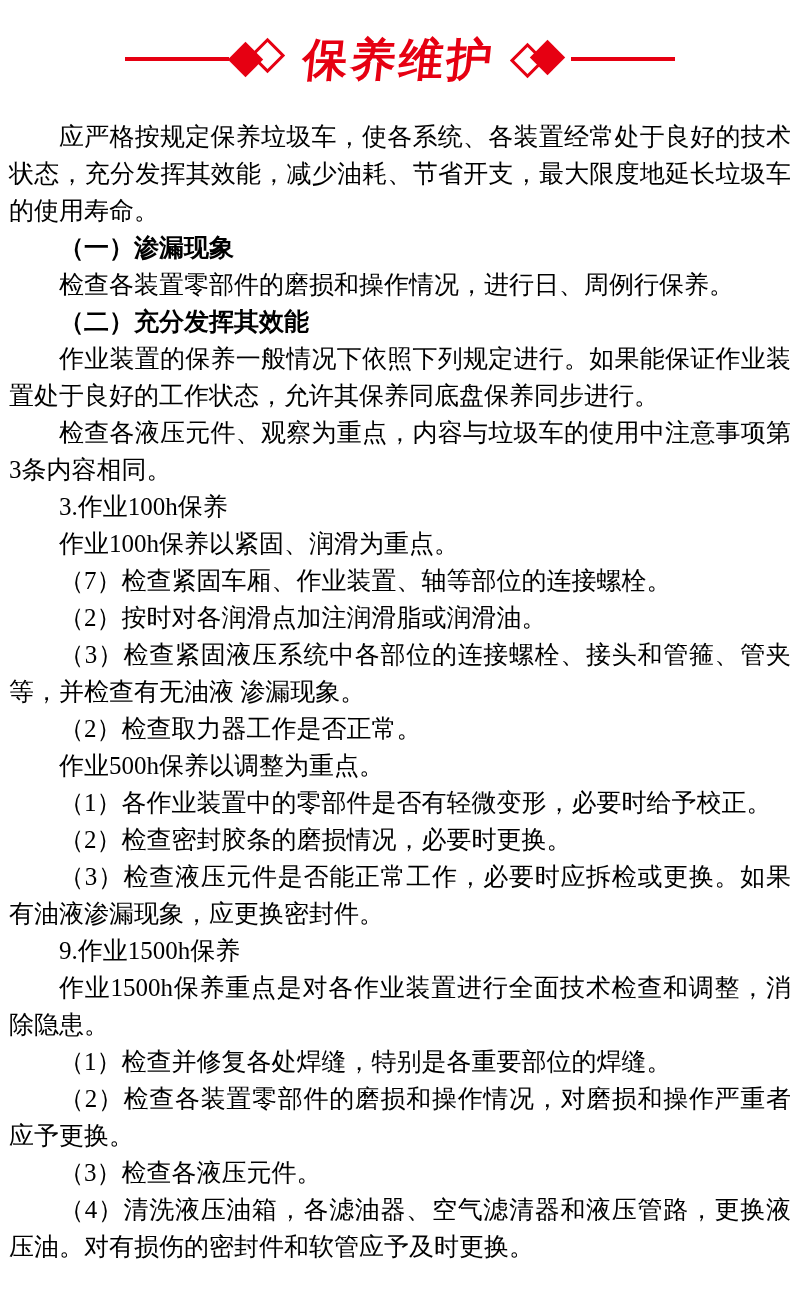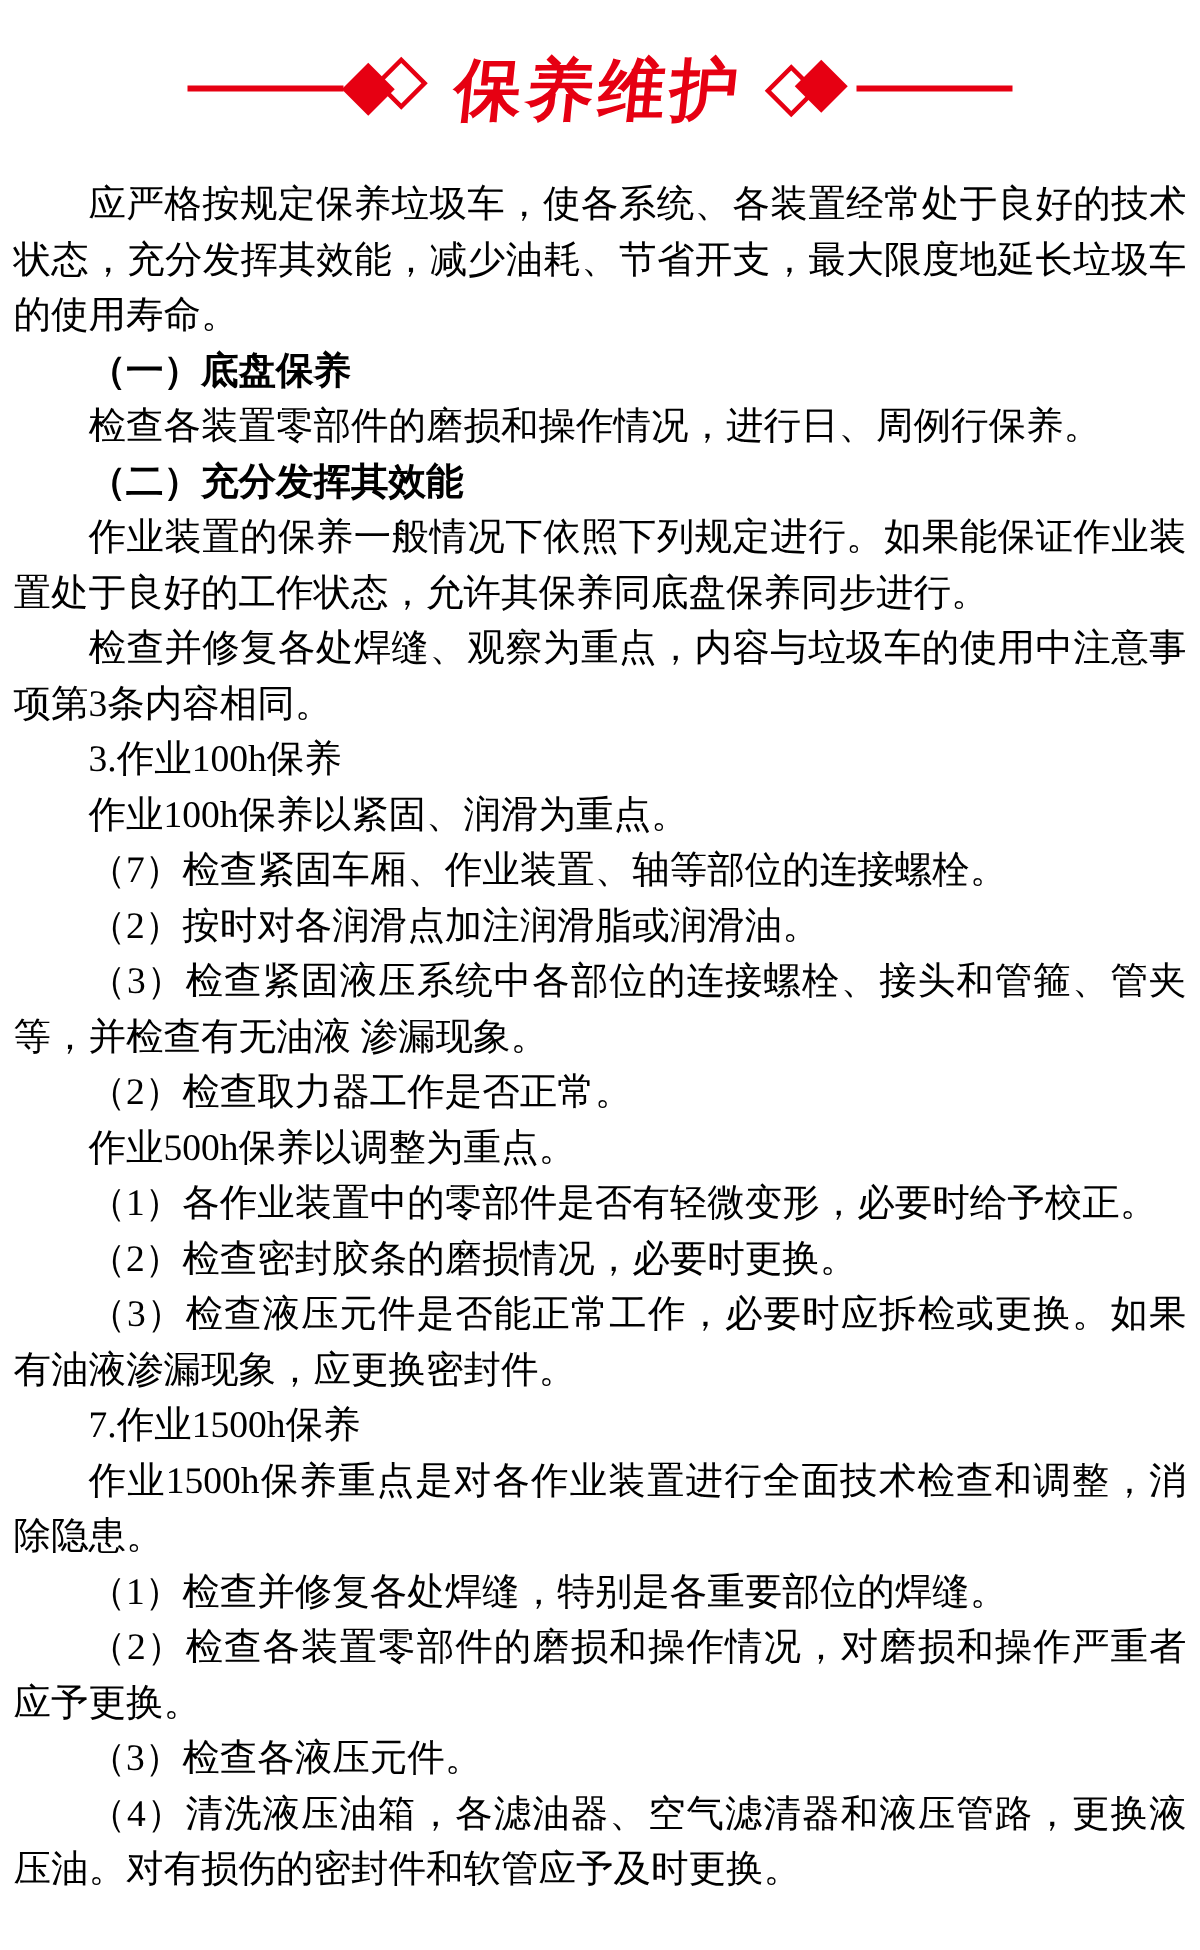--- a/index.html
+++ b/index.html
@@ -85,36 +85,36 @@
     <h1 class="page-title">保养维护</h1>
     <span class="diamond-group group-right">
       <span class="d outline"></span>
       <span class="d filled"></span>
     </span>
     <span class="rule"></span>
   </header>
 
   <main class="content">
     <p class="body">应严格按规定保养垃圾车，使各系统、各装置经常处于良好的技术状态，充分发挥其效能，减少油耗、节省开支，最大限度地延长垃圾车的使用寿命。</p>
-    <p class="heading">（一）底盘保养</p>
+    <p class="heading">（一）渗漏现象</p>
     <p class="body">检查各装置零部件的磨损和操作情况，进行日、周例行保养。</p>
     <p class="heading">（二）充分发挥其效能</p>
     <p class="body">作业装置的保养一般情况下依照下列规定进行。如果能保证作业装置处于良好的工作状态，允许其保养同底盘保养同步进行。</p>
-    <p class="body">检查并修复各处焊缝、观察为重点，内容与垃圾车的使用中注意事项第3条内容相同。</p>
+    <p class="body">检查各液压元件、观察为重点，内容与垃圾车的使用中注意事项第3条内容相同。</p>
     <p class="body">3.作业100h保养</p>
     <p class="body">作业100h保养以紧固、润滑为重点。</p>
     <p class="body">（7）检查紧固车厢、作业装置、轴等部位的连接螺栓。</p>
     <p class="body">（2）按时对各润滑点加注润滑脂或润滑油。</p>
     <p class="body">（3）检查紧固液压系统中各部位的连接螺栓、接头和管箍、管夹等，并检查有无油液 渗漏现象。</p>
     <p class="body">（2）检查取力器工作是否正常。</p>
     <p class="body">作业500h保养以调整为重点。</p>
     <p class="body">（1）各作业装置中的零部件是否有轻微变形，必要时给予校正。</p>
     <p class="body">（2）检查密封胶条的磨损情况，必要时更换。</p>
     <p class="body">（3）检查液压元件是否能正常工作，必要时应拆检或更换。如果有油液渗漏现象，应更换密封件。</p>
-    <p class="body">7.作业1500h保养</p>
+    <p class="body">9.作业1500h保养</p>
     <p class="body">作业1500h保养重点是对各作业装置进行全面技术检查和调整，消除隐患。</p>
     <p class="body">（1）检查并修复各处焊缝，特别是各重要部位的焊缝。</p>
     <p class="body">（2）检查各装置零部件的磨损和操作情况，对磨损和操作严重者应予更换。</p>
     <p class="body">（3）检查各液压元件。</p>
     <p class="body">（4）清洗液压油箱，各滤油器、空气滤清器和液压管路，更换液压油。对有损伤的密封件和软管应予及时更换。</p>
   </main>
 
 </div>
 
 </body></html>

